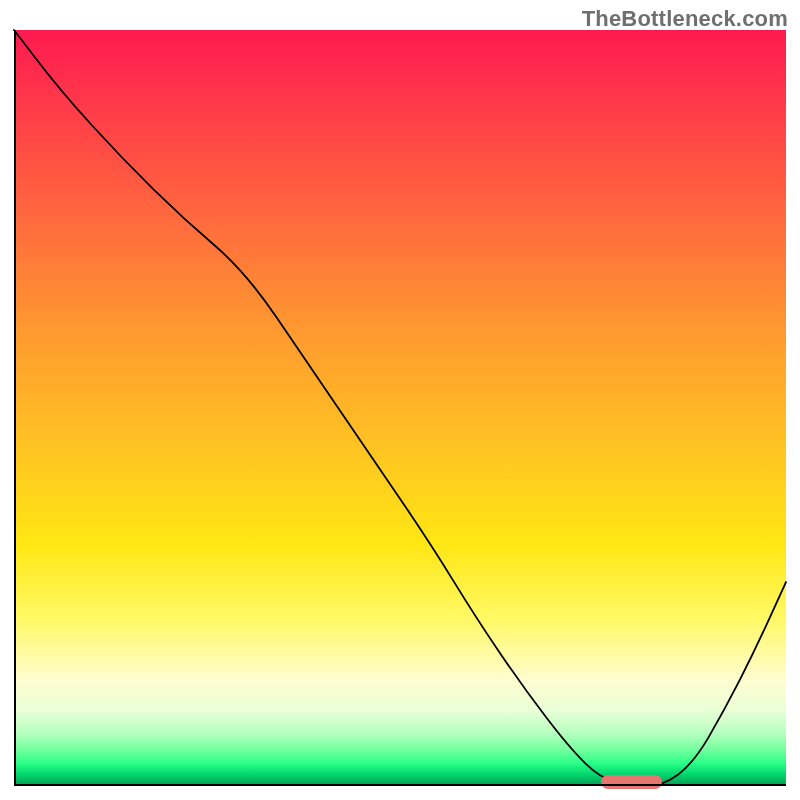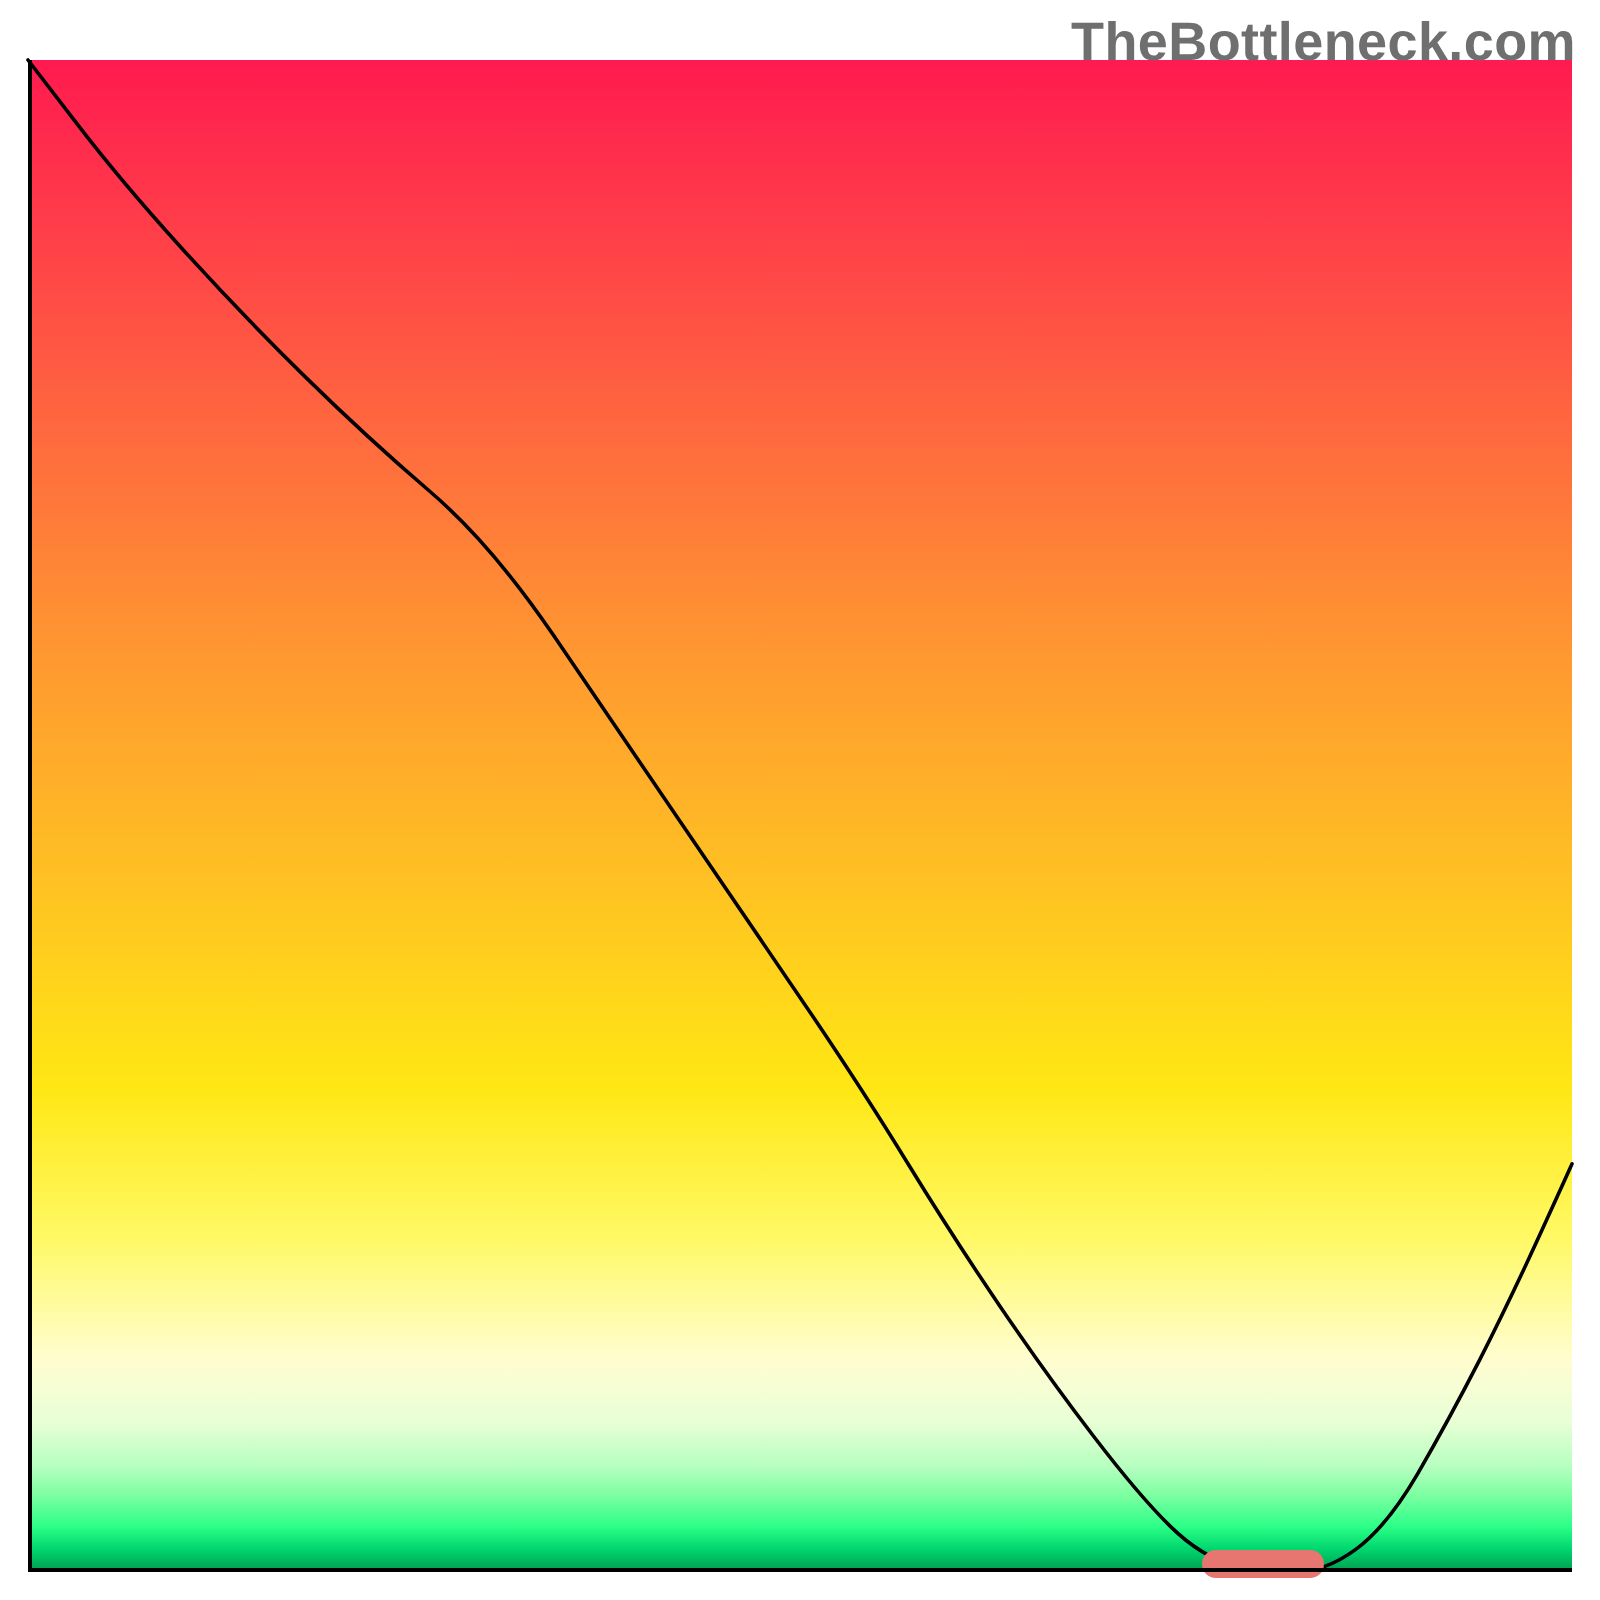--- a/index.html
+++ b/index.html
@@ -14,21 +14,21 @@
   .stage {
     position: relative;
     width: 800px;
     height: 800px;
   }
   .watermark {
     position: absolute;
     top: 6px;
     right: 12px;
     color: #6f6f6f;
-    font-size: 27px;
+    font-size: 22px;
     font-weight: 600;
     letter-spacing: 0.2px;
     z-index: 3;
     user-select: none;
     text-align: center;
   }
   .plot {
     position: absolute;
     left: 14px;
     top: 30px;

